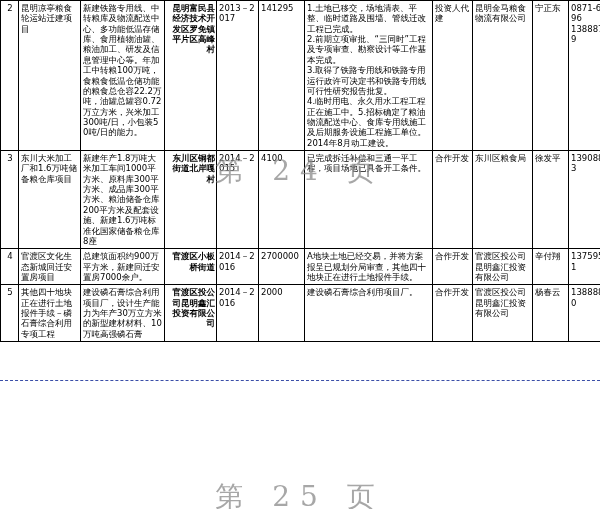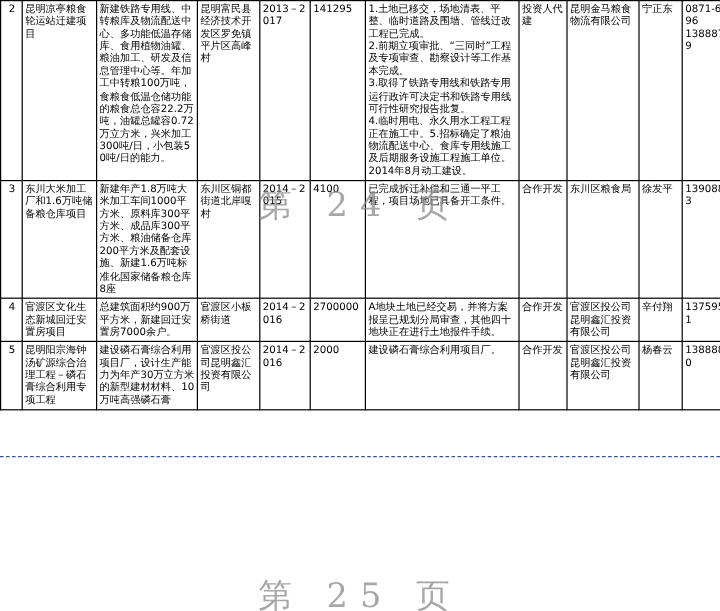--- a/index.html
+++ b/index.html
@@ -39,22 +39,23 @@
   td.num {
     text-align: center;
     vertical-align: middle;
     font-size: 10px;
   }
   td.ctr {
     text-align: left;
     vertical-align: middle;
   }
   td.ctr-top {
-    text-align: left;
+    text-align: right;
     vertical-align: top;
+    font-weight: bold;
   }
   .w-num   { width: 18px; }
   .w-name  { width: 62px; }
   .w-scale { width: 84px; }
   .w-addr  { width: 52px; }
   .w-time  { width: 42px; }
   .w-inv   { width: 46px; }
   .w-prog  { width: 128px; }
   .w-mode  { width: 40px; }
   .w-unit  { width: 60px; }
@@ -146,21 +147,21 @@
         <td class="ctr">2014－2016</td>
         <td class="ctr">2700000</td>
         <td>A地块土地已经交易，并将方案报呈已规划分局审查，其他四十地块正在进行土地报件手续。</td>
         <td class="ctr">合作开发</td>
         <td class="ctr">官渡区投公司昆明鑫汇投资有限公司</td>
         <td class="ctr">辛付翔</td>
         <td class="ctr">13759560721</td>
       </tr>
       <tr>
         <td class="num">5</td>
-        <td class="ctr">昆明阳宗海钟汤矿源综合治理工程－磷石膏综合利用专项工程</td>
+        <td class="ctr">其他四十地块正在进行土地报件手续－磷石膏综合利用专项工程</td>
         <td>建设磷石膏综合利用项目厂，设计生产能力为年产30万立方米的新型建材材料、10万吨高强磷石膏</td>
         <td class="ctr-top">官渡区投公司昆明鑫汇投资有限公司</td>
         <td class="ctr">2014－2016</td>
         <td class="ctr">2000</td>
         <td>建设磷石膏综合利用项目厂。</td>
         <td class="ctr">合作开发</td>
         <td class="ctr">官渡区投公司昆明鑫汇投资有限公司</td>
         <td class="ctr">杨春云</td>
         <td class="ctr">13888834110</td>
       </tr>

